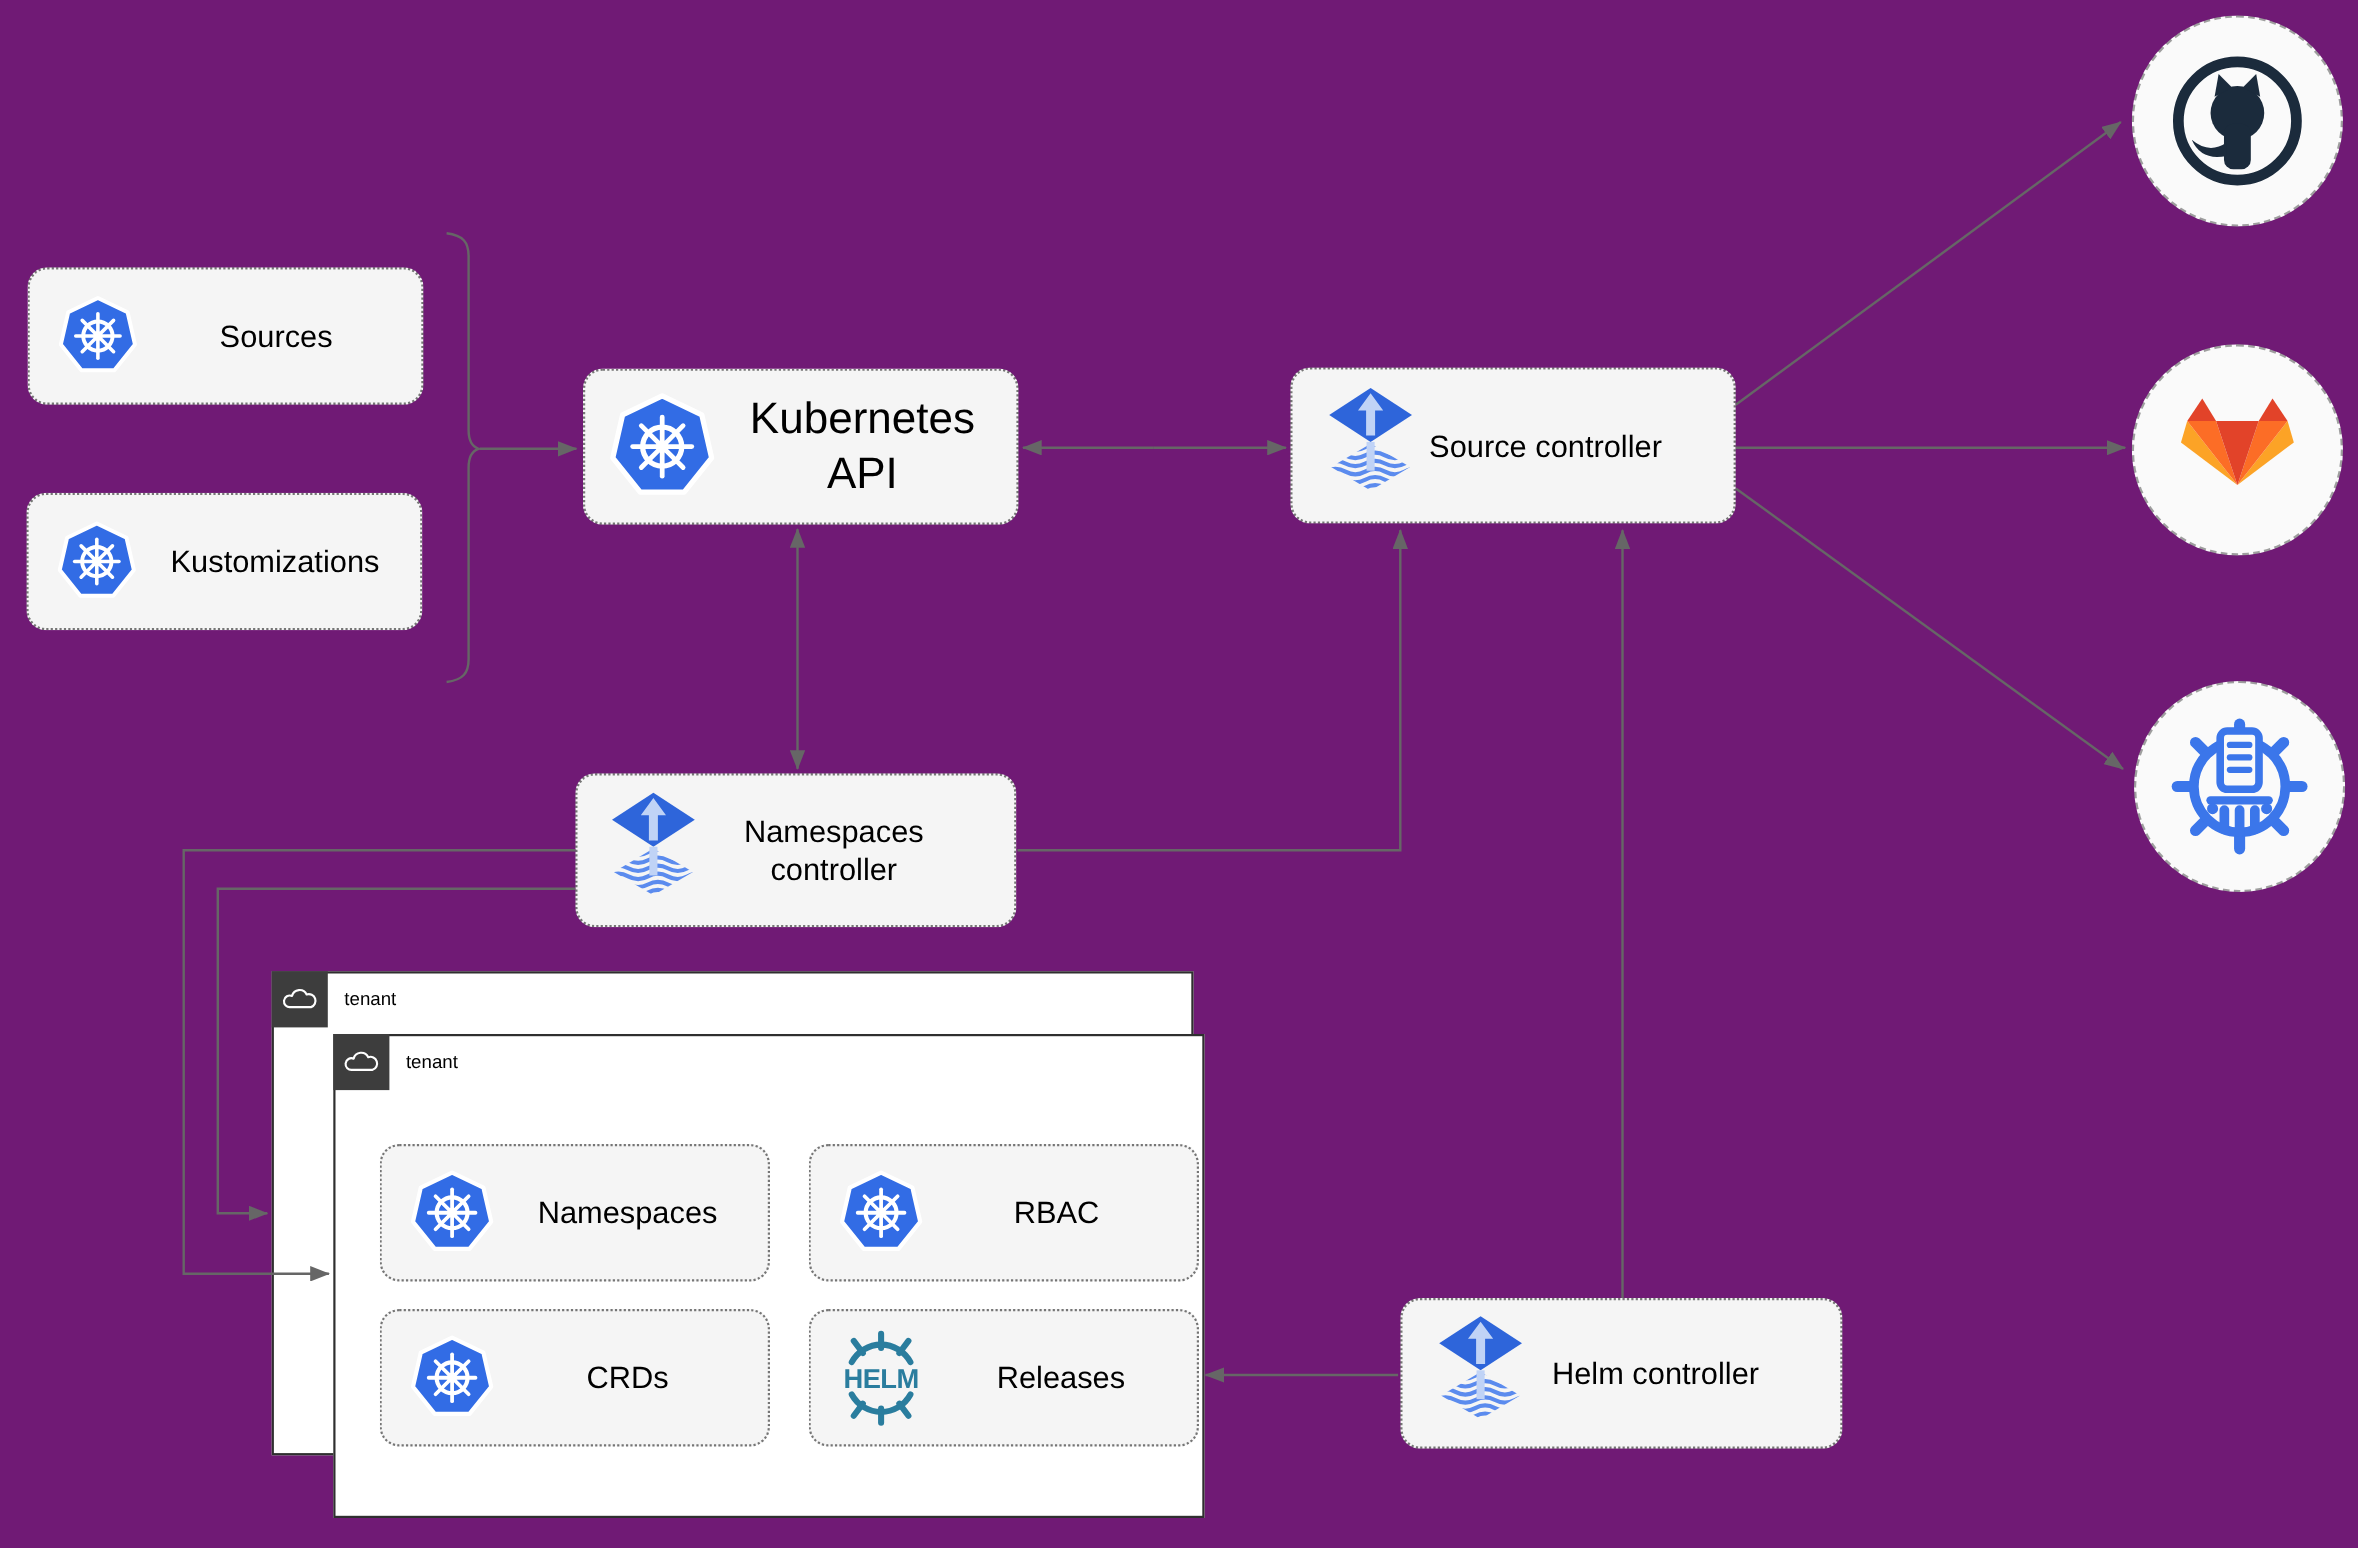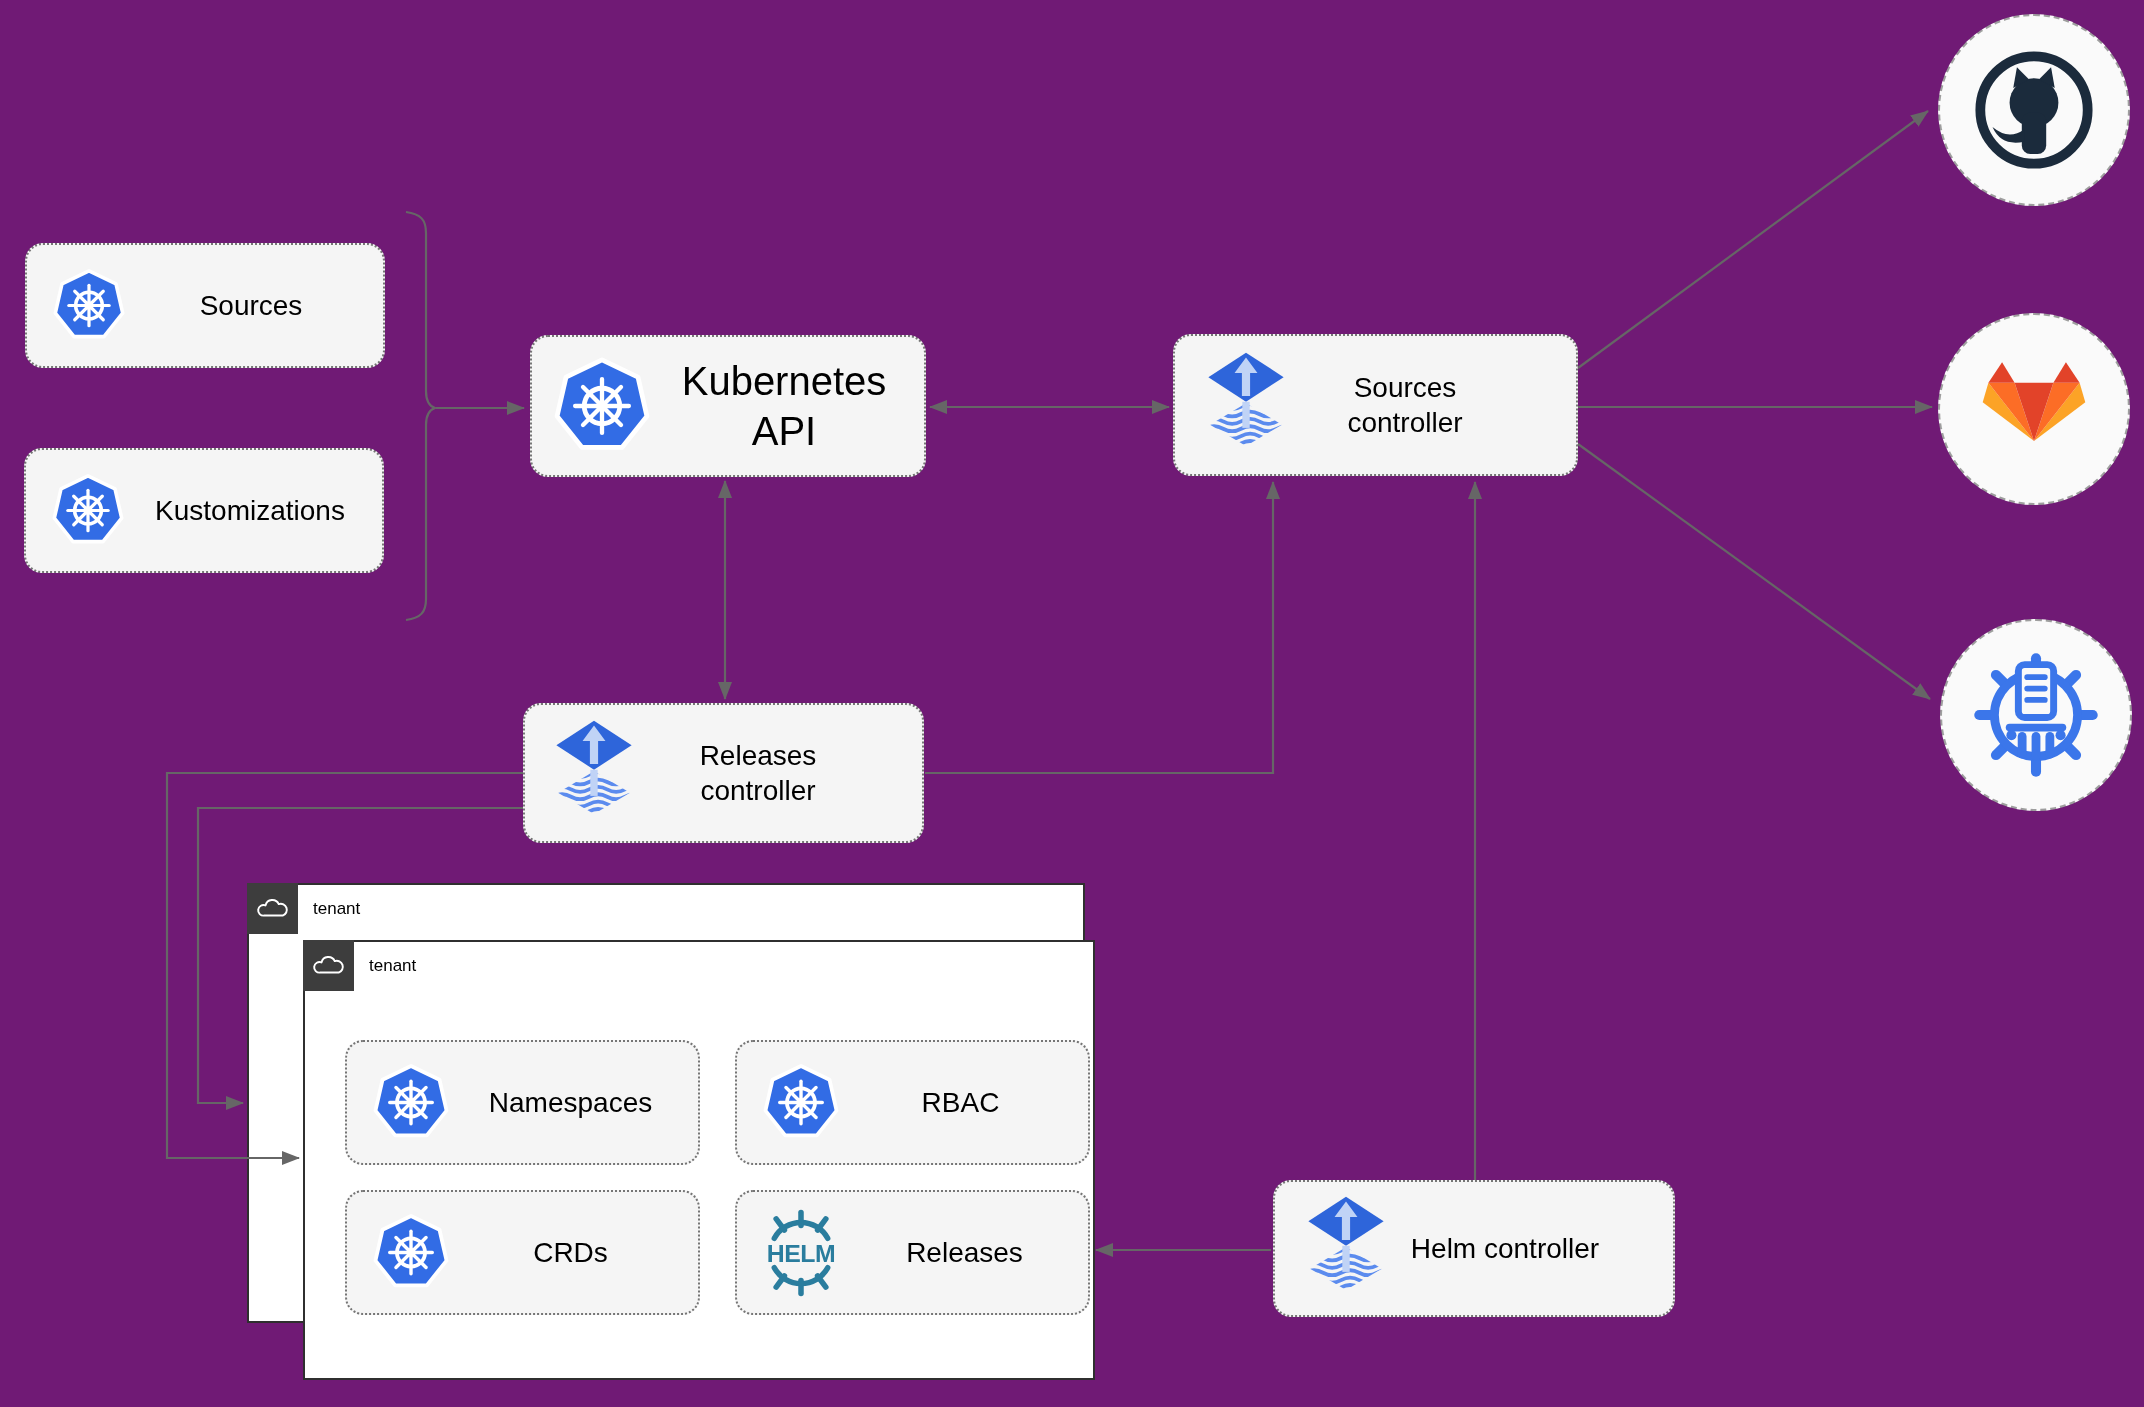--- a/index.html
+++ b/index.html
@@ -136,28 +136,28 @@
     <svg class="ic" width="96" height="100" style="margin-left:22px">
         <use href="#icon-k8s"></use>
       </svg>
     <div class="lbl" style="font-size:40px">Kubernetes API</div>
   </div>
 
   <div class="pill" style="left:1173px;top:334px;width:405px;height:142px">
     <svg class="ic" width="82" height="108" style="margin-left:30px">
         <use href="#icon-flux"></use>
       </svg>
-    <div class="lbl" style="max-width:220px">Sources controller</div>
+    <div class="lbl" style="max-width:220px">Source controller</div>
   </div>
 
   <div class="pill" style="left:523px;top:703px;width:401px;height:140px">
     <svg class="ic" width="82" height="108" style="margin-left:28px">
         <use href="#icon-flux"></use>
       </svg>
-    <div class="lbl" style="max-width:230px">Releases controller</div>
+    <div class="lbl" style="max-width:230px">Namespaces controller</div>
   </div>
 
   <div class="pill" style="left:1273px;top:1180px;width:402px;height:137px">
     <svg class="ic" width="82" height="108" style="margin-left:30px">
         <use href="#icon-flux"></use>
       </svg>
     <div class="lbl" style="max-width:220px">Helm controller</div>
   </div>
 
   <div class="tenant" style="left:247px;top:883px;width:838px;height:440px">

